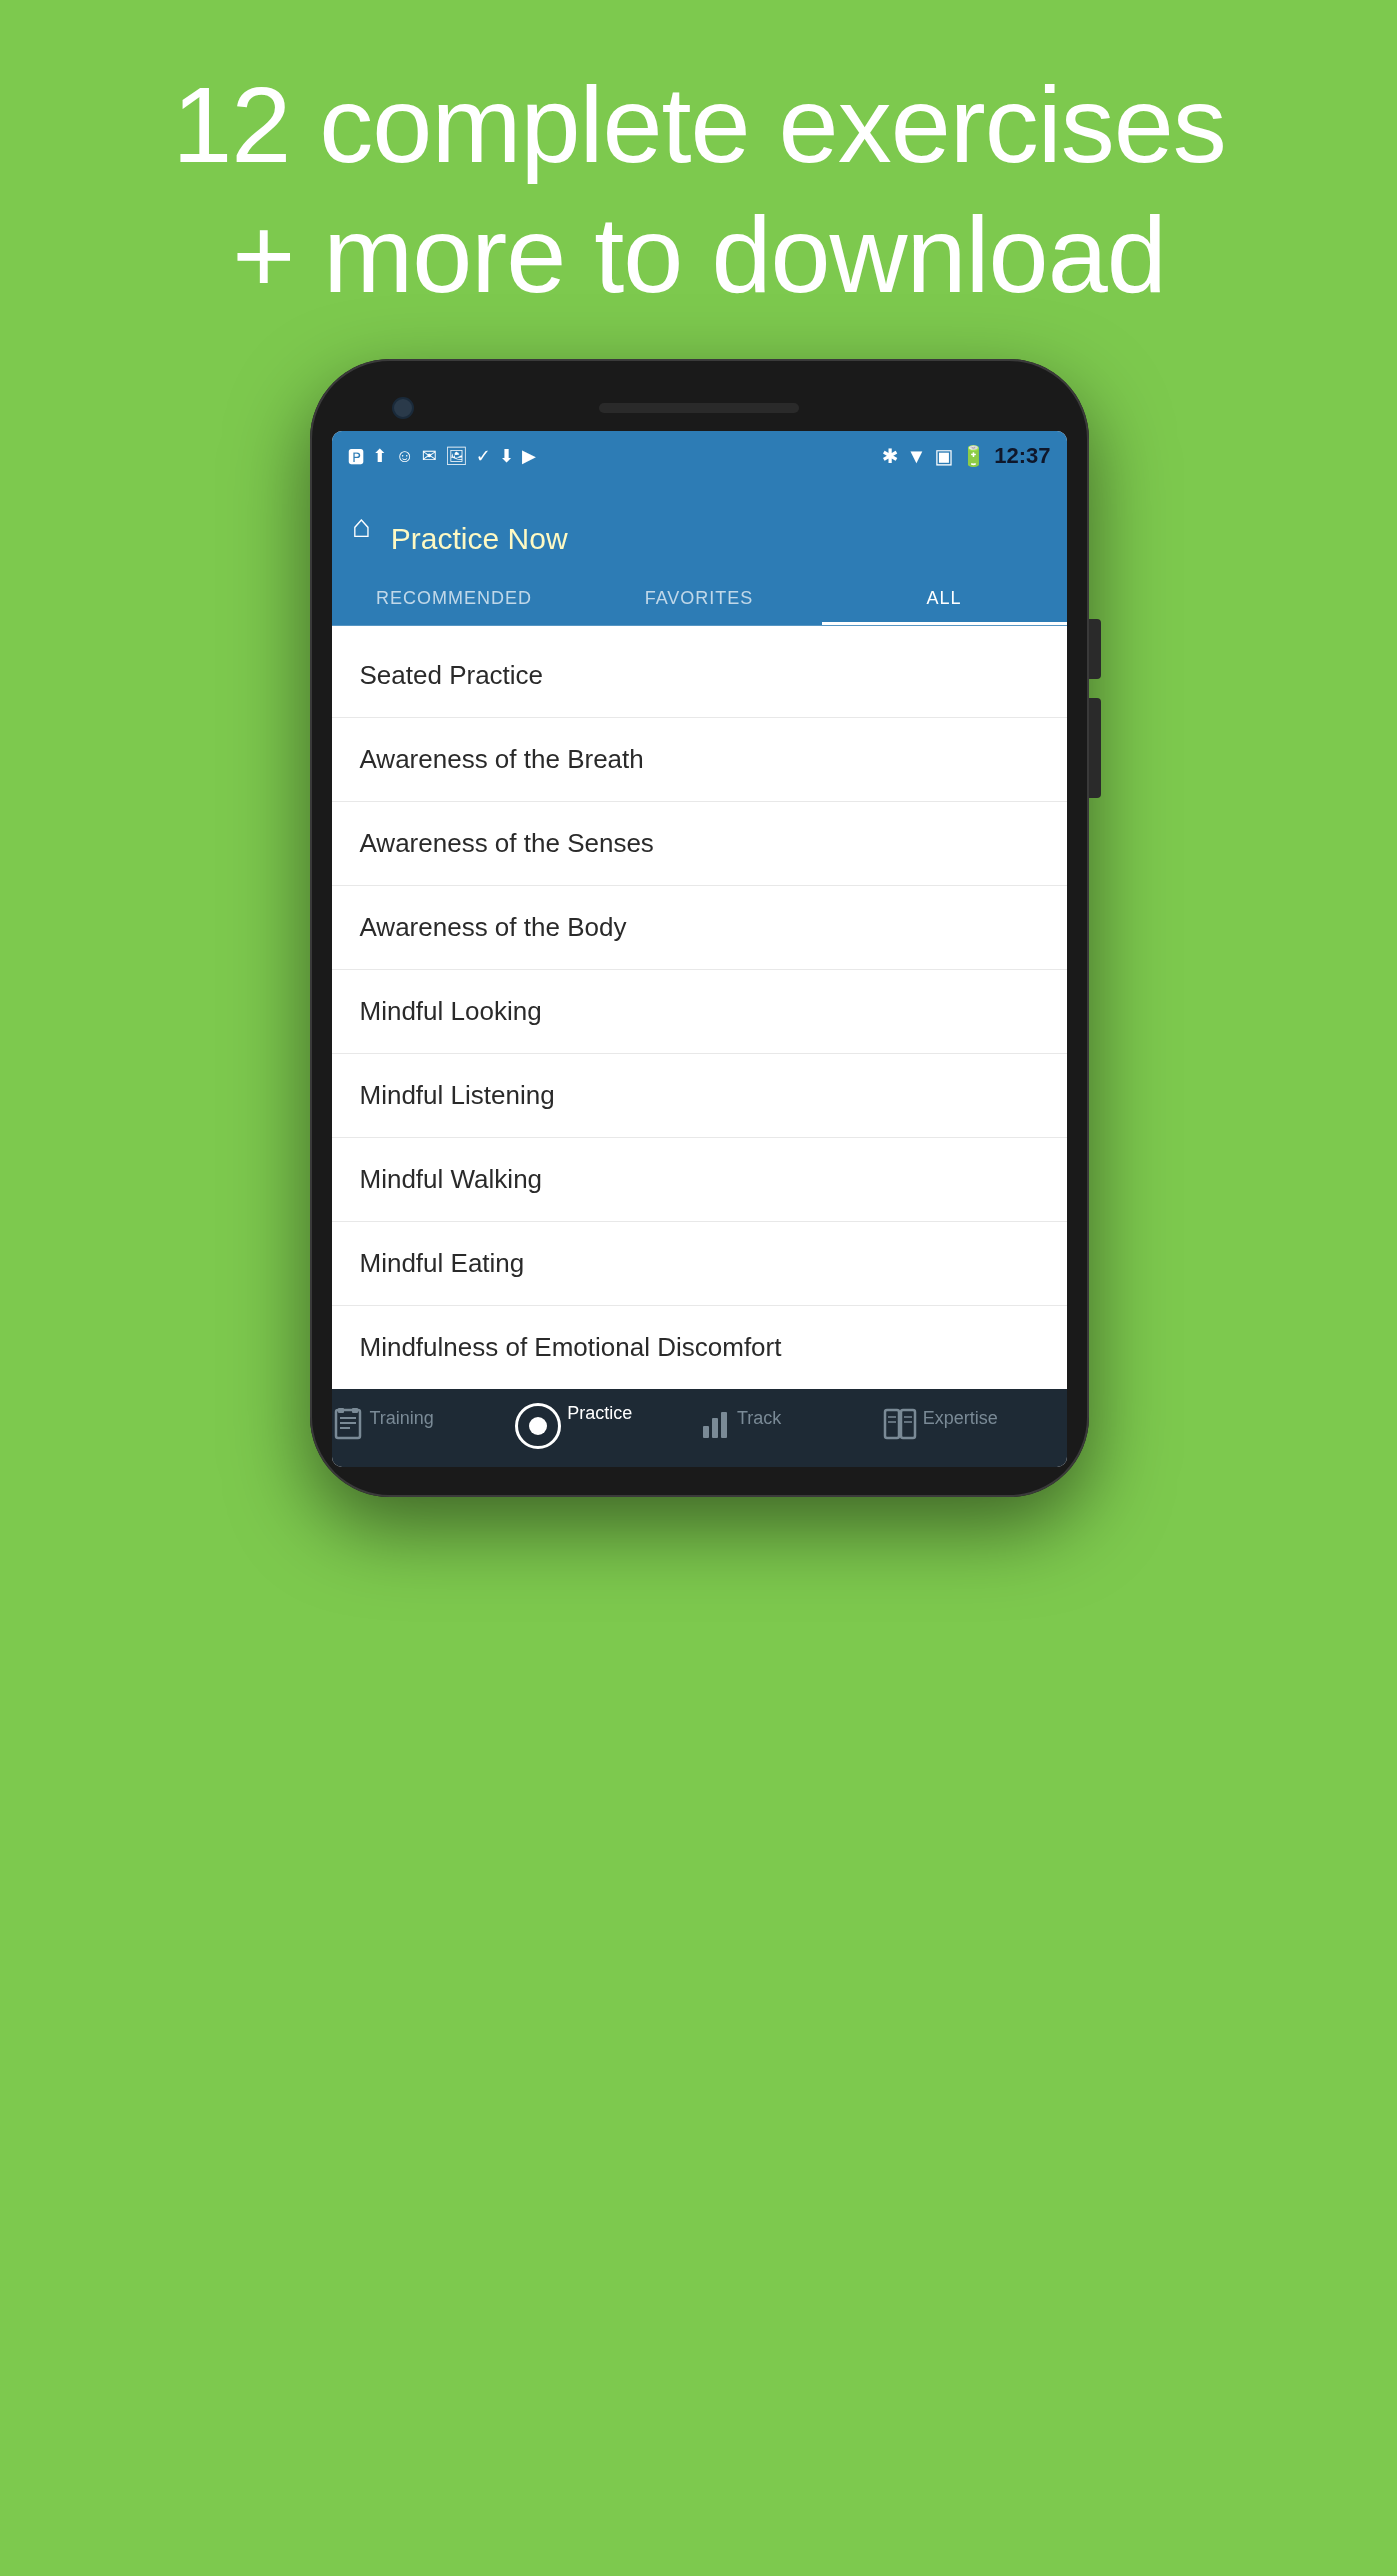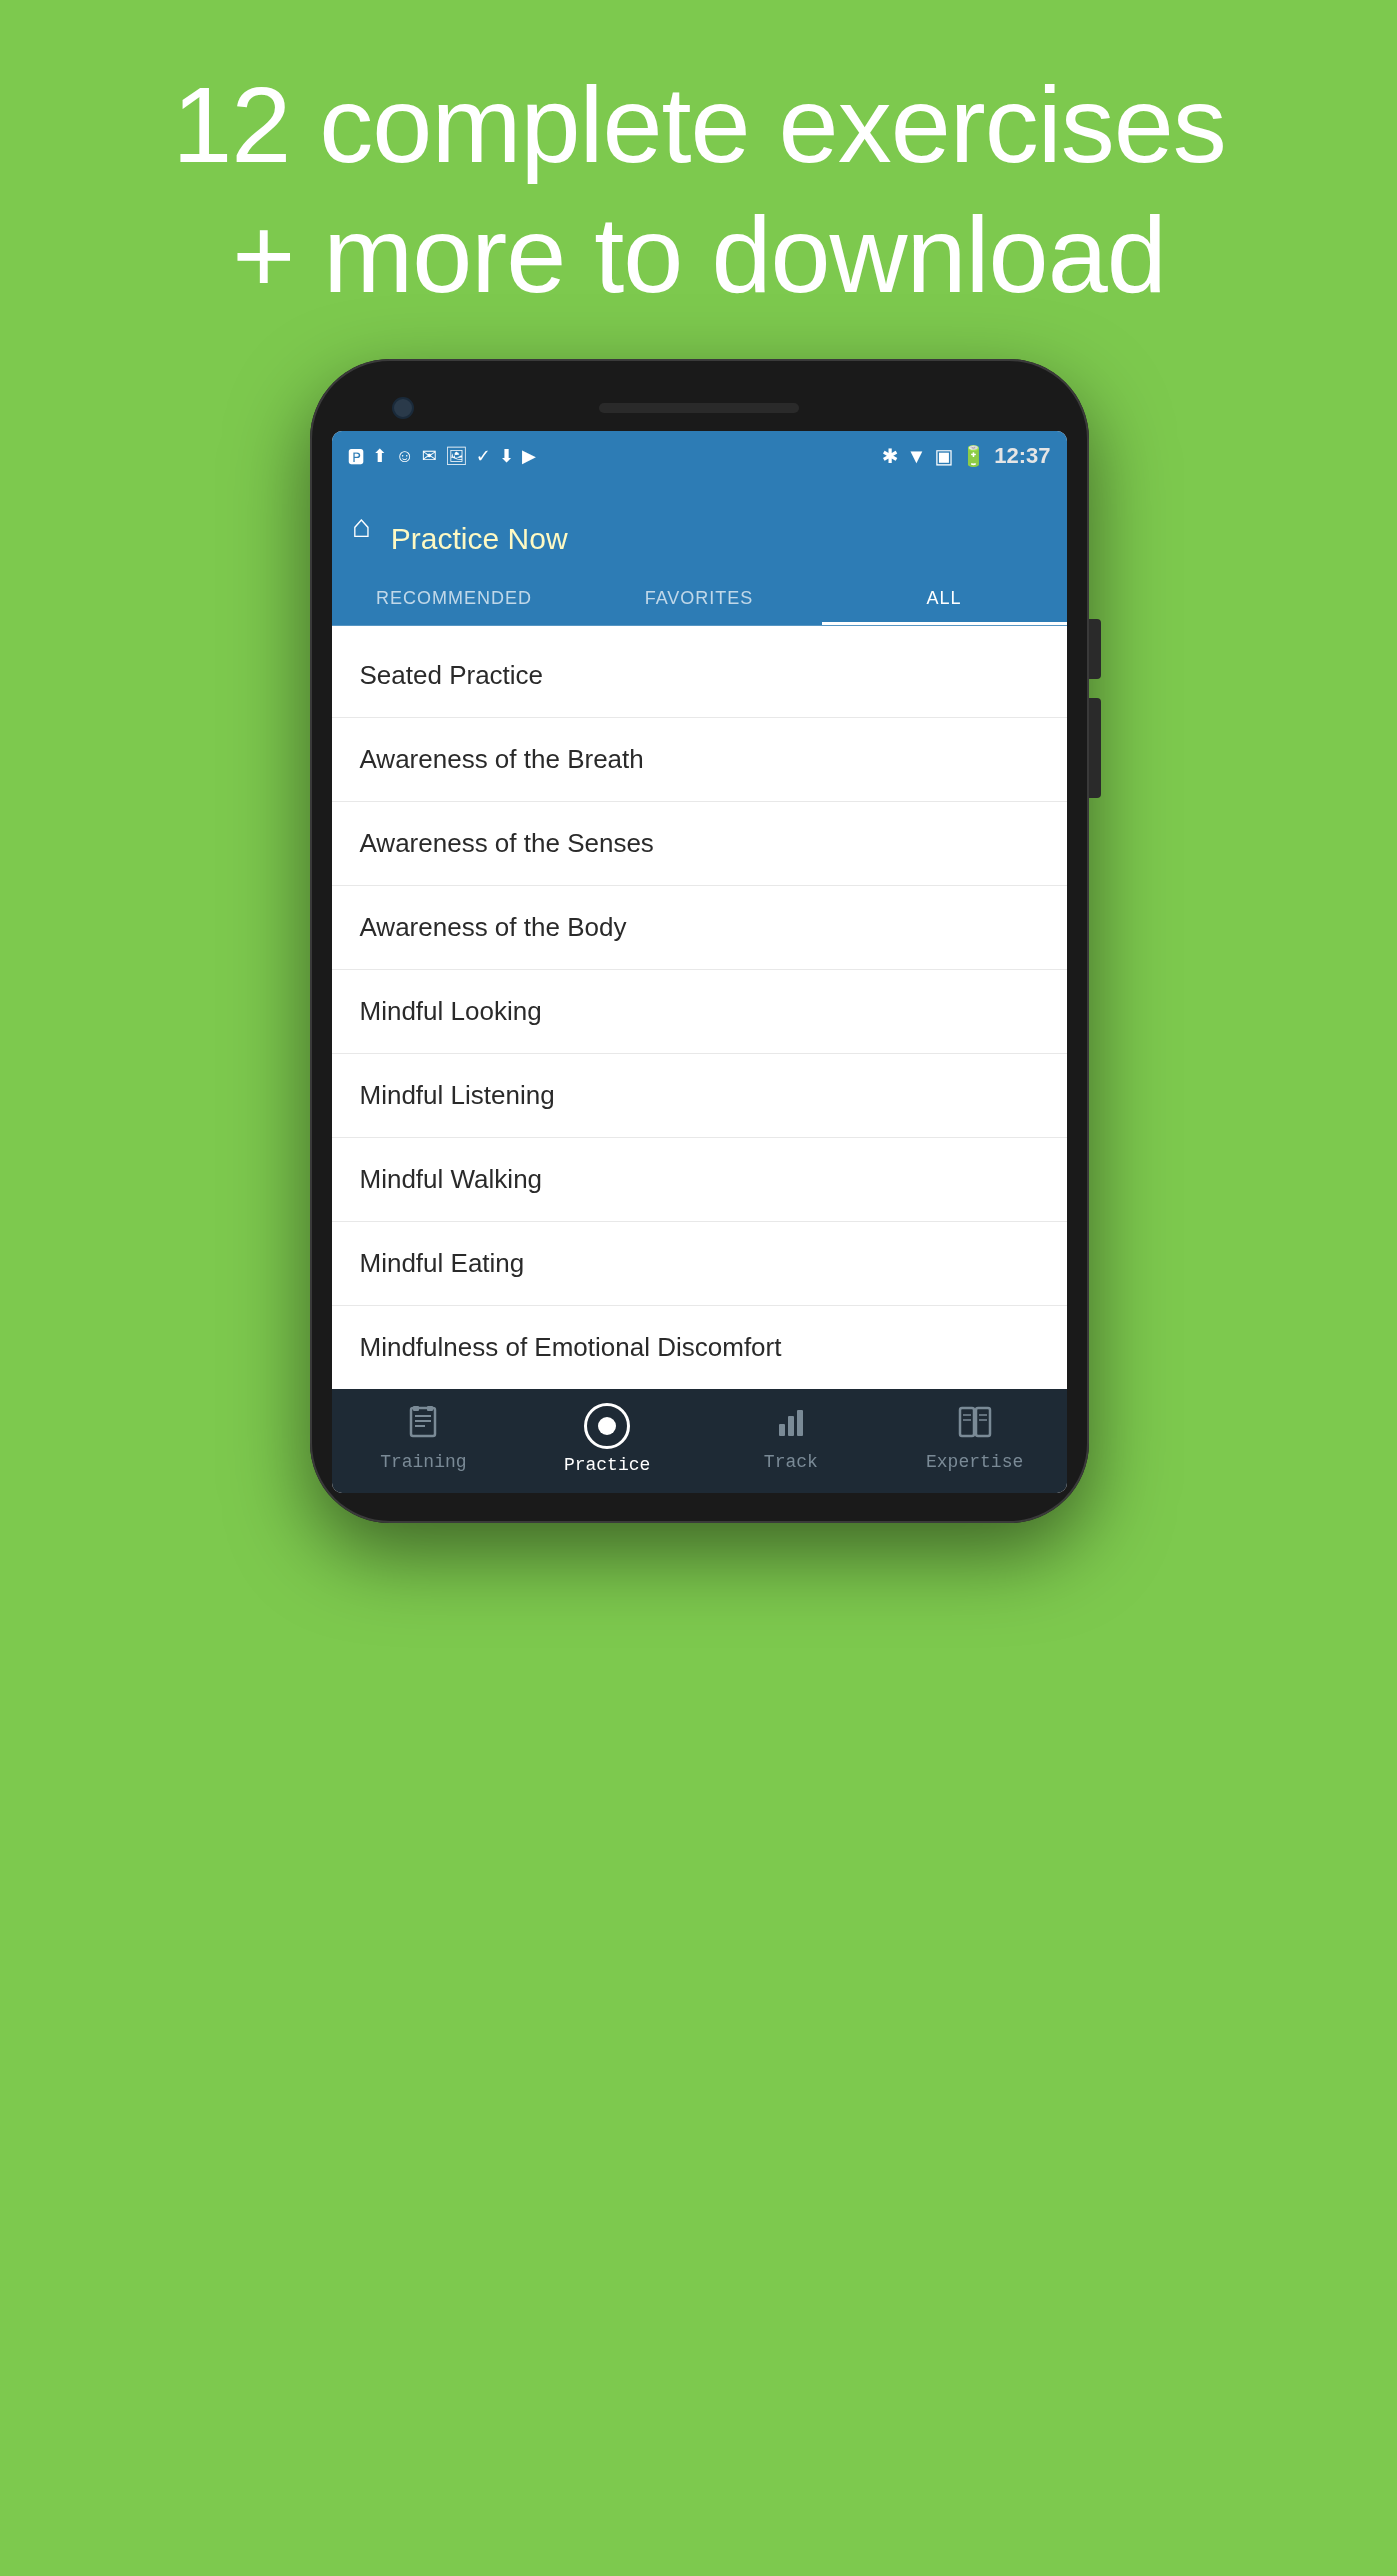--- a/index.html
+++ b/index.html
@@ -97,21 +97,21 @@
       display: flex;
       align-items: center;
       gap: 8px;
       color: white;
       font-size: 20px;
     }
 
     .status-time {
       font-size: 22px;
       font-weight: bold;
-      color: #e5e5e5;
+      color: #0f172a;
     }
 
     
     .app-bar {
       background: #2d7cb5;
       display: flex;
       align-items: center;
       padding: 16px 20px;
       gap: 20px;
     }
@@ -183,26 +183,24 @@
     .bottom-nav {
       background: #1e2a35;
       display: flex;
       justify-content: space-around;
       align-items: center;
       padding: 14px 0 18px;
     }
 
     .nav-item {
       display: flex;
-      flex-direction: column;
-      align-items: center;
+      flex-direction: row;
       gap: 6px;
       flex: 1;
       cursor: pointer;
-      font-family: Liberation Mono, monospace;
     }
 
     .nav-icon {
       color: #7a8a96;
       font-size: 32px;
       line-height: 1;
     }
 
     .nav-label {
       font-size: 18px;

